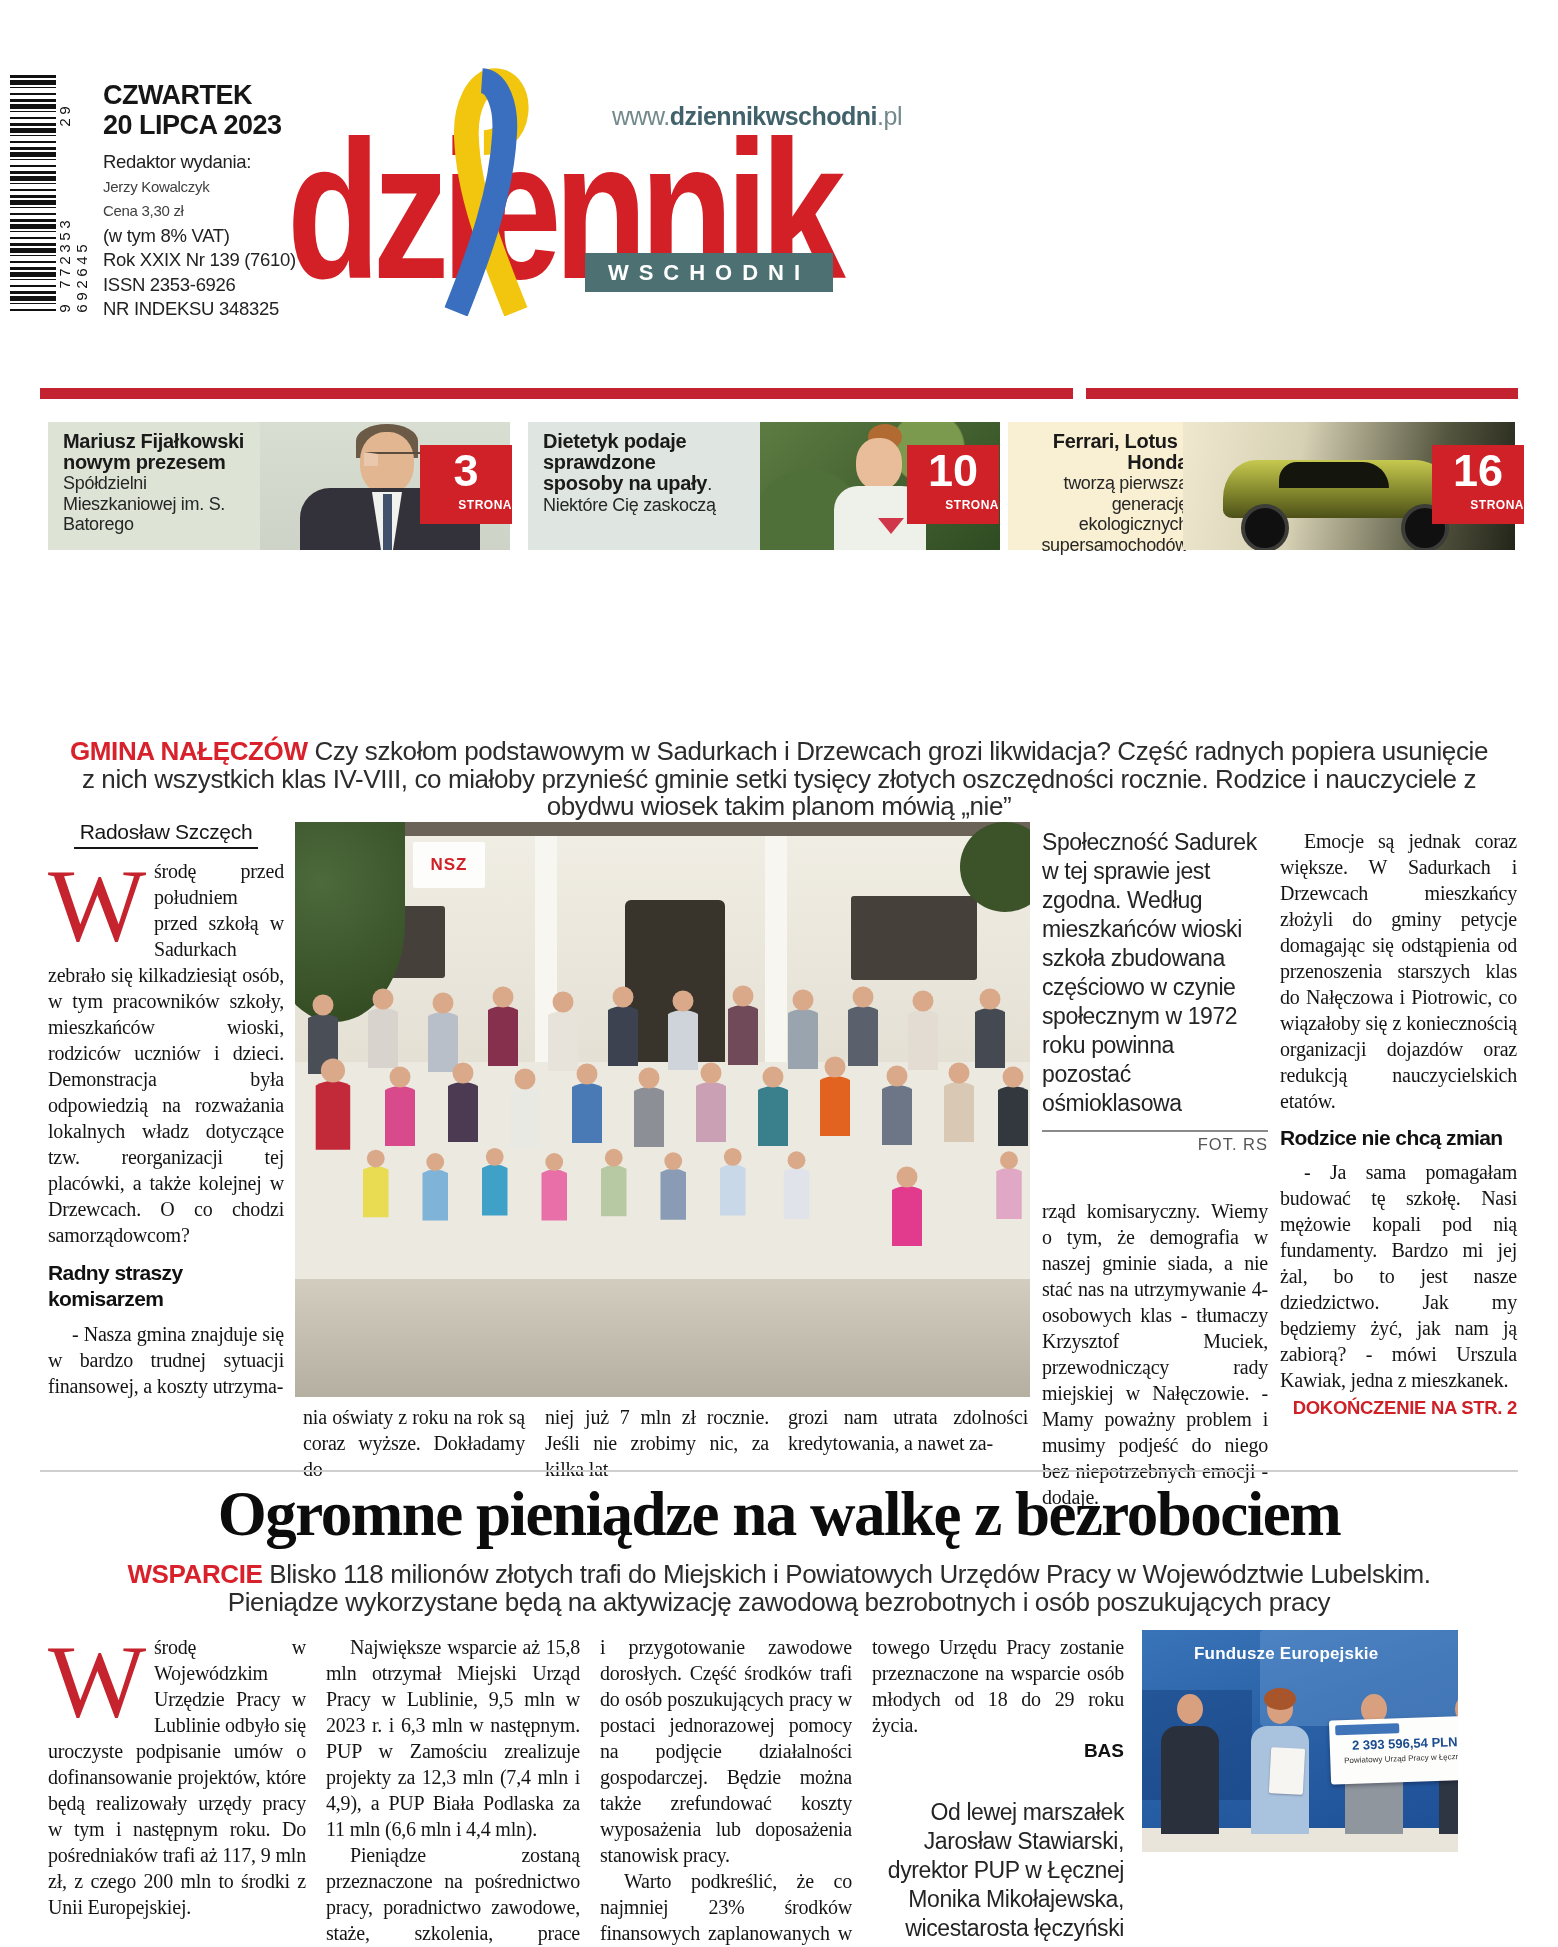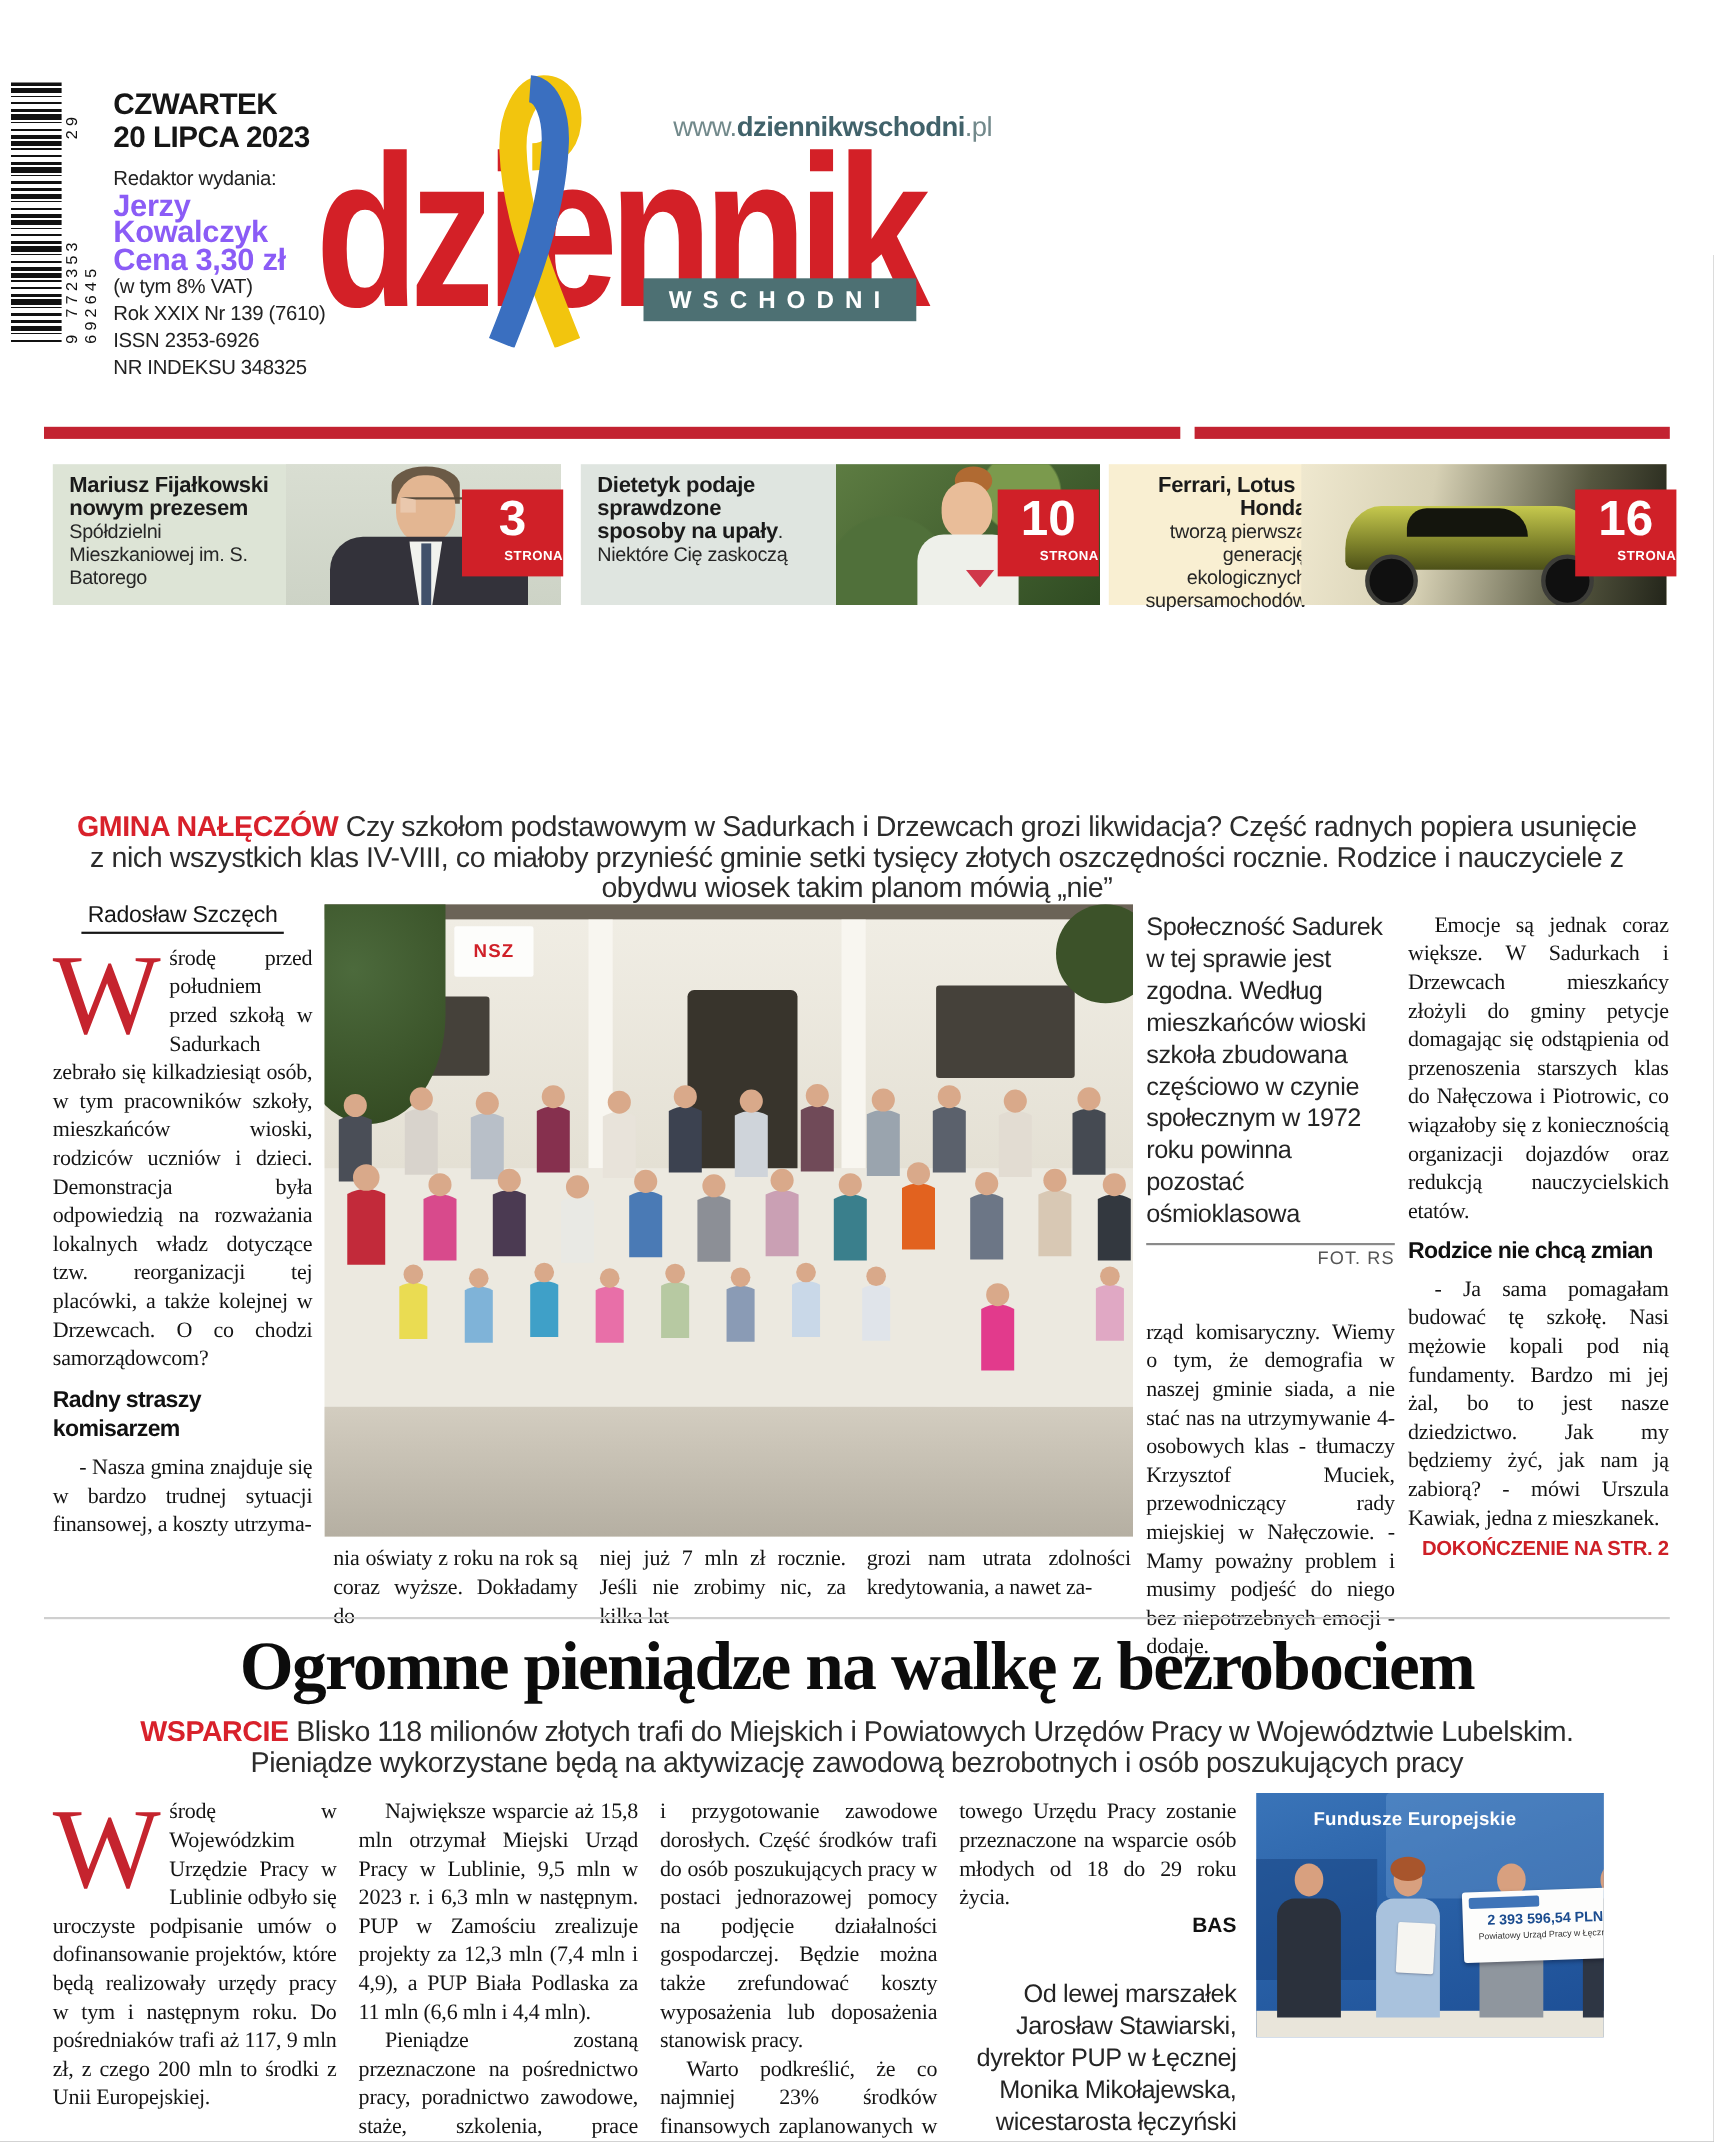--- a/index.html
+++ b/index.html
@@ -13,21 +13,21 @@
     background:repeating-linear-gradient(180deg,#111 0 3px,#fff 3px 5px,#111 5px 10px,#fff 10px 12px,#111 12px 13px,#fff 13px 18px,#111 18px 20px,#fff 20px 24px);}
   .bc-num{position:absolute;font-family:"Liberation Mono",monospace;font-size:15px;color:#111;
     writing-mode:vertical-rl;transform:rotate(180deg);letter-spacing:3px;}
   .bc-top{left:48px;top:2px;height:50px;}
   .bc-main{left:48px;top:60px;height:178px;}
 
   .dateblock{left:103px;top:80px;width:200px;font-family:"Liberation Sans",sans-serif;color:#161616;}
   .db-day{font-size:27px;font-weight:bold;line-height:30px;letter-spacing:-0.5px;}
   .db-gap{height:10px;}
   .db-line{font-size:18.5px;line-height:24.5px;letter-spacing:-0.3px;color:#222;}
-  .db-bold{font-weight:bold;font-size:28px;color:#8b5cf6;}
+  .db-bold{font-weight:normal;font-size:15px;color:#404040;}
 
   .logo{left:287px;top:118px;width:720px;height:190px;z-index:1;}
   .logo-word{display:inline-block;font-family:"Liberation Sans",sans-serif;font-weight:bold;
     color:#d32027;font-size:182px;line-height:170px;letter-spacing:-9px;
     transform:scale(0.84,1.08);transform-origin:left top;}
   .wschodni{left:585px;top:253px;width:248px;height:39px;background:#4d7073;z-index:2;
     color:#fff;font-family:"Liberation Sans",sans-serif;font-weight:bold;font-size:22px;
     letter-spacing:10px;text-align:center;line-height:40px;}
   .ribbon{left:418px;top:58px;width:138px;height:258px;z-index:3;}
   .url{left:612px;top:102px;font-family:"Liberation Sans",sans-serif;font-size:25px;letter-spacing:-0.5px;z-index:2;}

